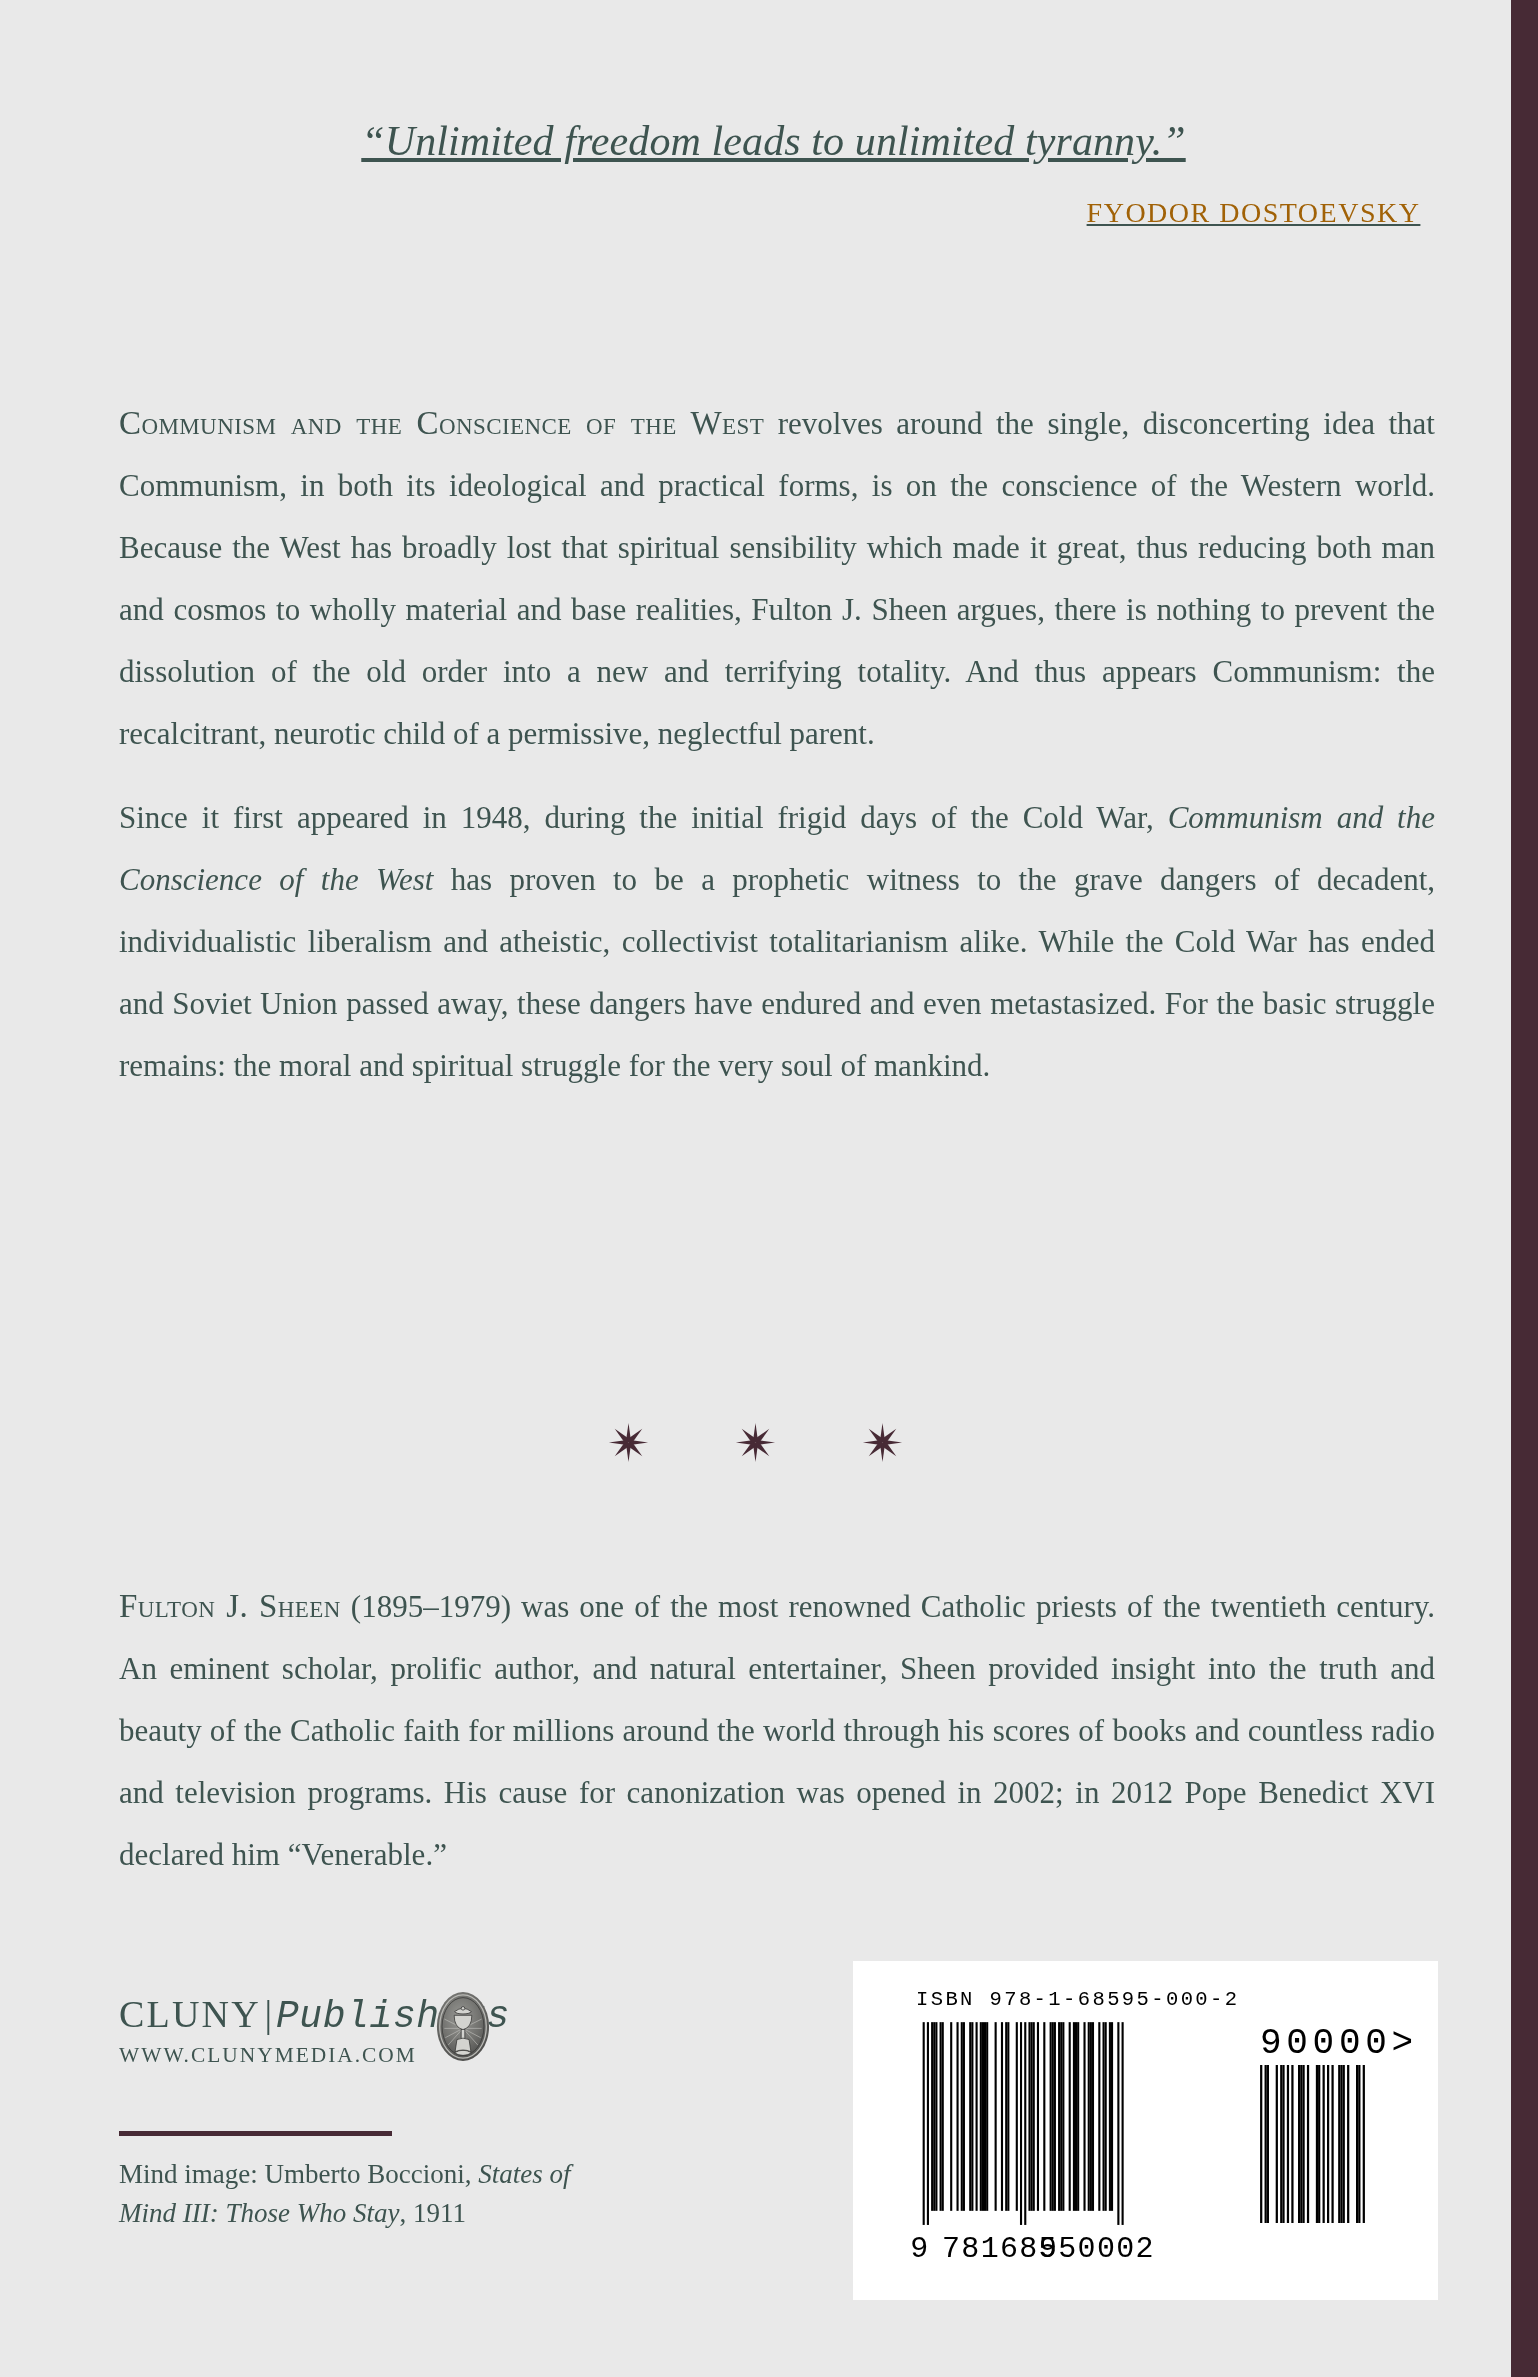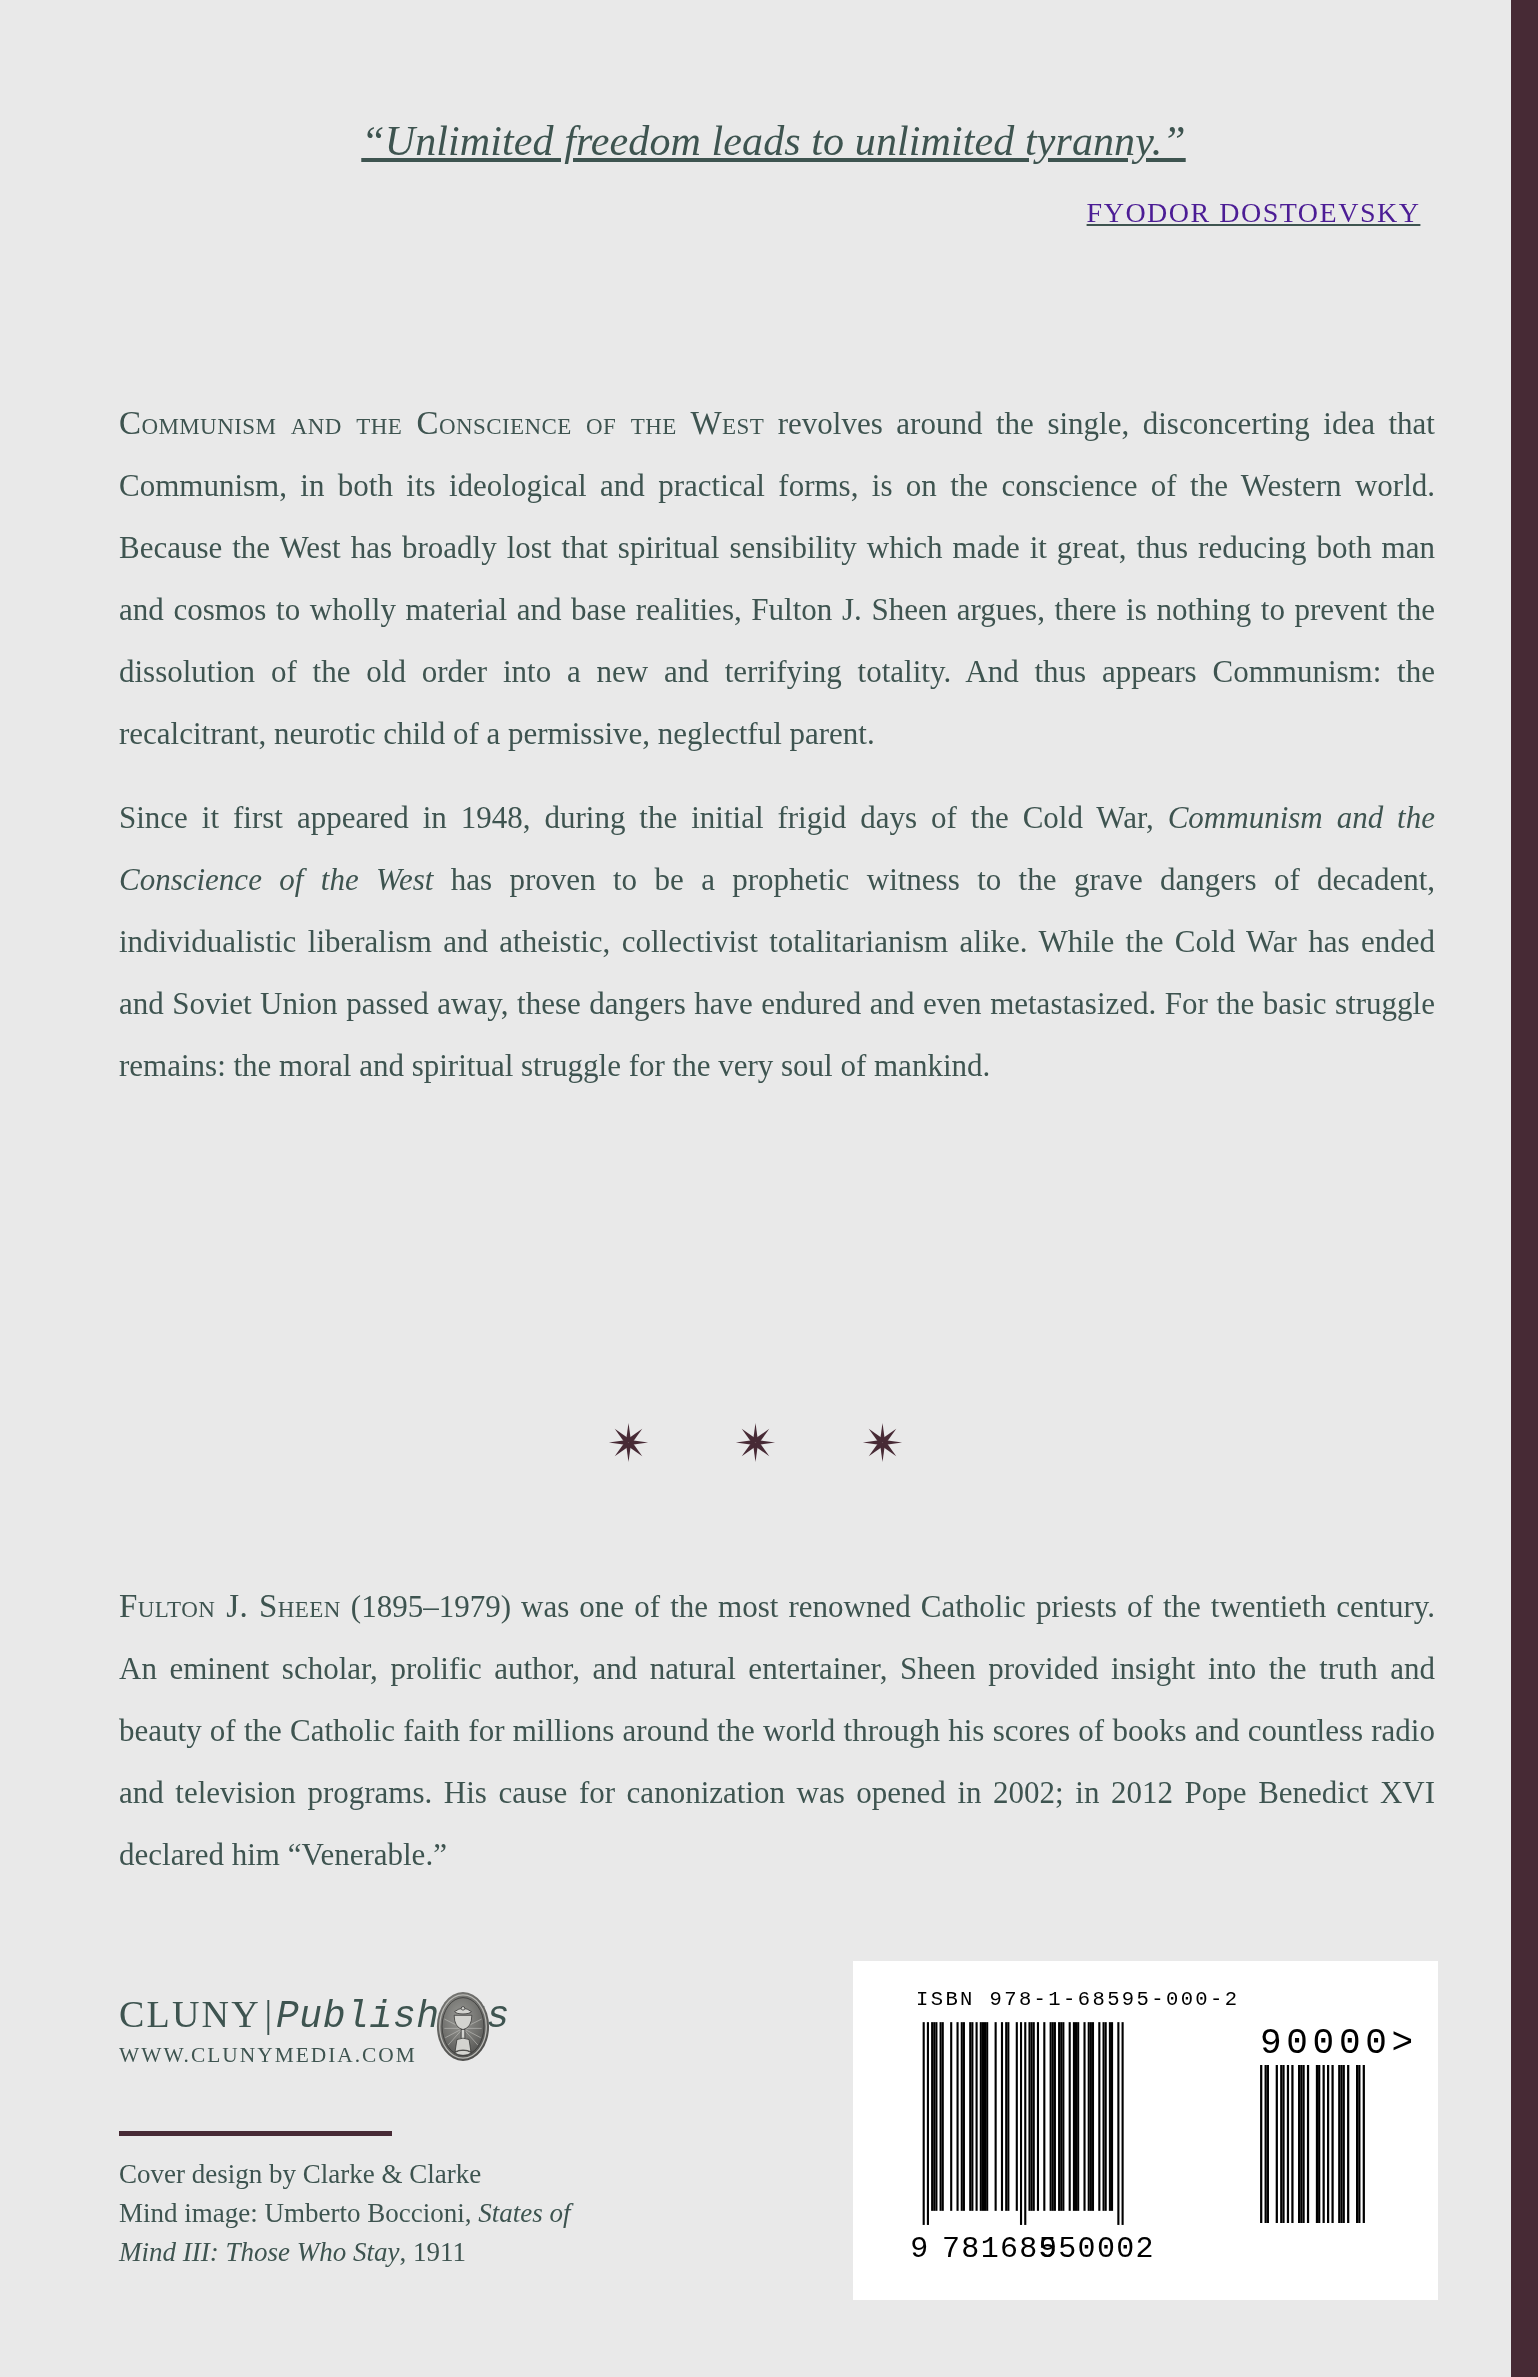--- a/index.html
+++ b/index.html
@@ -42,21 +42,21 @@
     line-height: 1.15;
     text-align: center;
     color: #3e5450;
     letter-spacing: 0.1px;
   }
   #epigraph-attribution {
     margin-top: 32px;
     text-align: right;
     font-size: 28px;
     letter-spacing: 1.5px;
-    color: #4c1d95;
+    color: #a16207;
     padding-right: 5.6px;
   }
 
   
   #blurb {
     position: absolute;
     left: 119px;
     top: 392px;
     width: 1316px;
   }
@@ -275,21 +275,20 @@
           <rect x="27" y="41" width="4" height="11"></rect>
           <path d="M20 66 q9 -5 18 0 q-3 3 -9 3 q-6 0 -9 -3 z"></path>
           <path d="M22.5 52 q6.5 -3 13 0 l2 13 q-8.5 -3.5 -17 0 z"></path>
         </g>
       </svg>
     </div>
 
     <div id="publisher-rule"></div>
 
     <div id="credits">
-      <div>Cover design by Clarke &amp; Clarke</div>
       <div><span>Mind image: Umberto Boccioni, </span><span class="ital">States of Mind III: Those Who Stay</span><span>, 1911</span></div>
     </div>
   </div>
 
   <div id="barcode-box">
     <div id="isbn-line">ISBN 978-1-68595-000-2</div>
     <svg id="ean-svg" width="328" height="270" viewBox="-20 0 372 290">
         <rect x="0.00" y="0" width="2.40" height="230" fill="#000"></rect>
         <rect x="4.80" y="0" width="2.40" height="230" fill="#000"></rect>
         <rect x="9.60" y="0" width="2.40" height="214" fill="#000"></rect>

